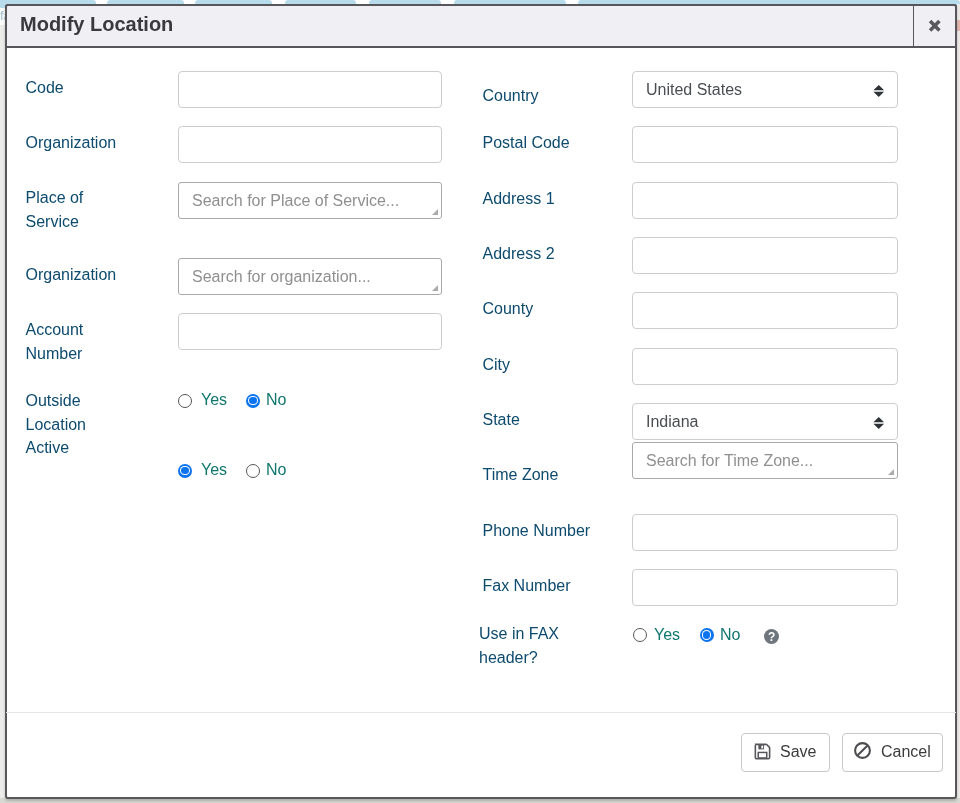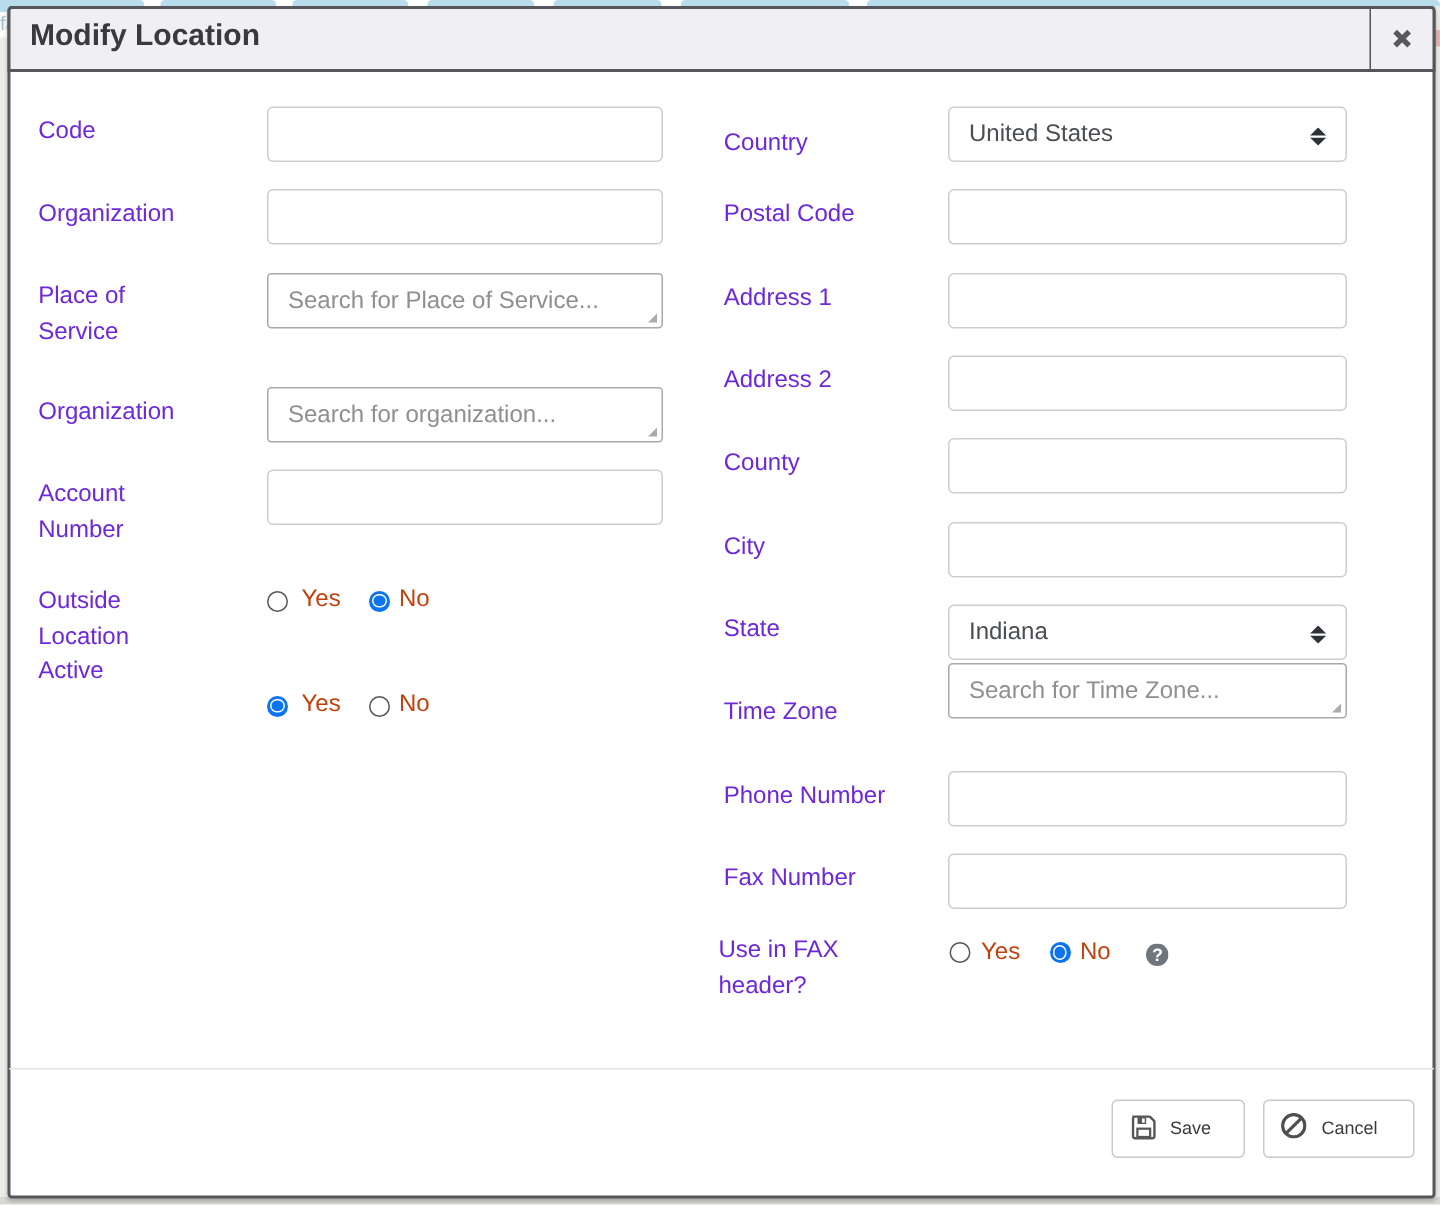--- a/index.html
+++ b/index.html
@@ -16,39 +16,39 @@
   #bg-right .pink { position:absolute; left:0; top:16px; width:3px; height:11px; background:#e4b6b0; }
   #bg-bottom { left:0; top:798px; width:960px; height:5px; background:#d9d9d4; }
 
   
   #modal { left:5px; top:4px; width:952px; height:795px; background:#fff; border:2px solid #57575b; border-radius:3px; box-shadow:0 2px 3px rgba(0,0,0,.2); }
   #mhead { left:5px; top:4px; width:952px; height:44px; background:#f0eff4; border:2px solid #57575b; border-radius:3px 3px 0 0; }
   #mtitle { left:20px; top:10px; font-size:20px; font-weight:bold; color:#3a3a3c; line-height:29px; }
   #xsep { left:913px; top:5.5px; width:1.2px; height:41px; background:#55555a; }
 
   
-  .lbl { font-size:16px; line-height:24px; color:#6d28d9; width:112px; }
+  .lbl { font-size:16px; line-height:24px; color:#0c4a6e; width:112px; }
   .inp { width:264px; height:37px; background:#fff; border:1px solid #cdcdcd; border-radius:4px; }
   .s2  { width:264px; height:37px; background:#fff; border:1px solid #a9a9a9; border-radius:3px;
          font-size:16px; line-height:35px; color:#8f8f8f; padding-left:13px; }
   .s2 .grip { position:absolute; right:3px; bottom:3.5px; width:0; height:0;
          border-left:6.5px solid transparent; border-bottom:6.5px solid #a9abad; }
   .sel { width:266px; height:37px; background:#fff; border:1px solid #cdcdcd; border-radius:4px;
          font-size:16px; line-height:35px; color:#4a4e53; padding-left:13px; }
   .sel svg { position:absolute; right:12.5px; top:12.5px; }
   .r-off { width:14px; height:14px; border-radius:50%; background:#fff; border:1.9px solid #575757; }
   .r-on  { width:14px; height:14px; border-radius:50%; background:#0b74ee; }
   .r-on i { position:absolute; left:2.3px; top:2.3px; width:9.4px; height:9.4px; border-radius:50%; background:#fff; display:block; }
   .r-on b { position:absolute; left:3.3px; top:3.3px; width:7.4px; height:7.4px; border-radius:50%; background:#0b74ee; display:block; }
-  .rtx { font-size:16px; line-height:24px; color:#c2410c; }
+  .rtx { font-size:16px; line-height:24px; color:#0f766e; }
 
   
   #fsep { left:6px; top:712px; width:950px; height:1px; background:#e4e4e4; }
   .btn { height:39px; background:#fff; border:1px solid #c8c8c8; border-radius:4px;
-         display:flex; align-items:center; font-size:12px; color:#3b3b3d; }
+         display:flex; align-items:center; font-size:16px; color:#3b3b3d; }
 </style>
 </head>
 <body>
 
 <div class="abs" id="bg-top">
   <div class="tab" style="left:0;width:96px"></div>
   <div class="tab" style="left:107px;width:77px"></div>
   <div class="tab" style="left:195px;width:77px"></div>
   <div class="tab" style="left:285px;width:71px"></div>
   <div class="tab" style="left:369px;width:72px"></div>

